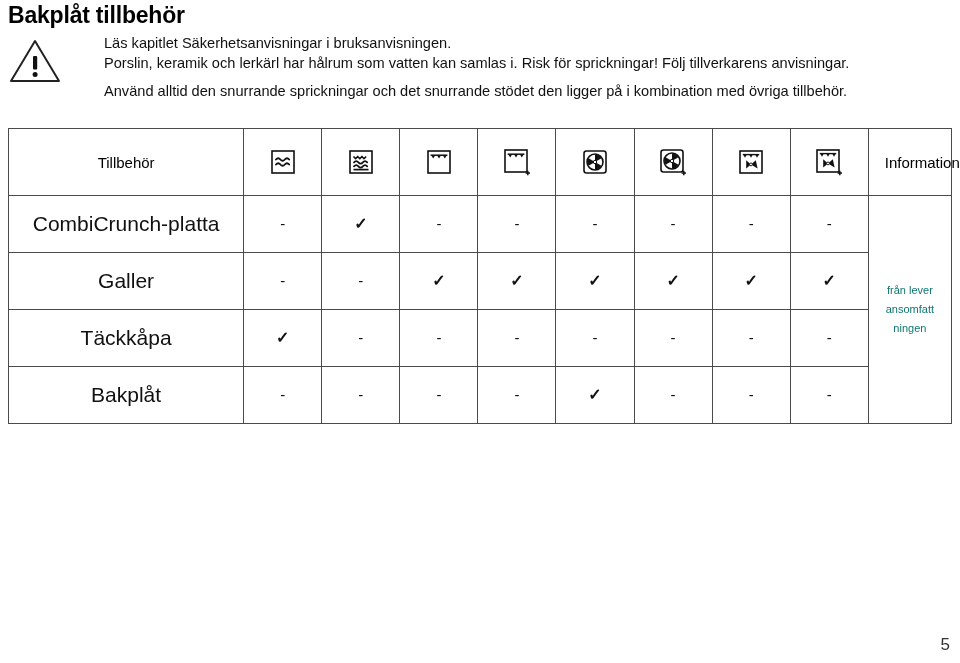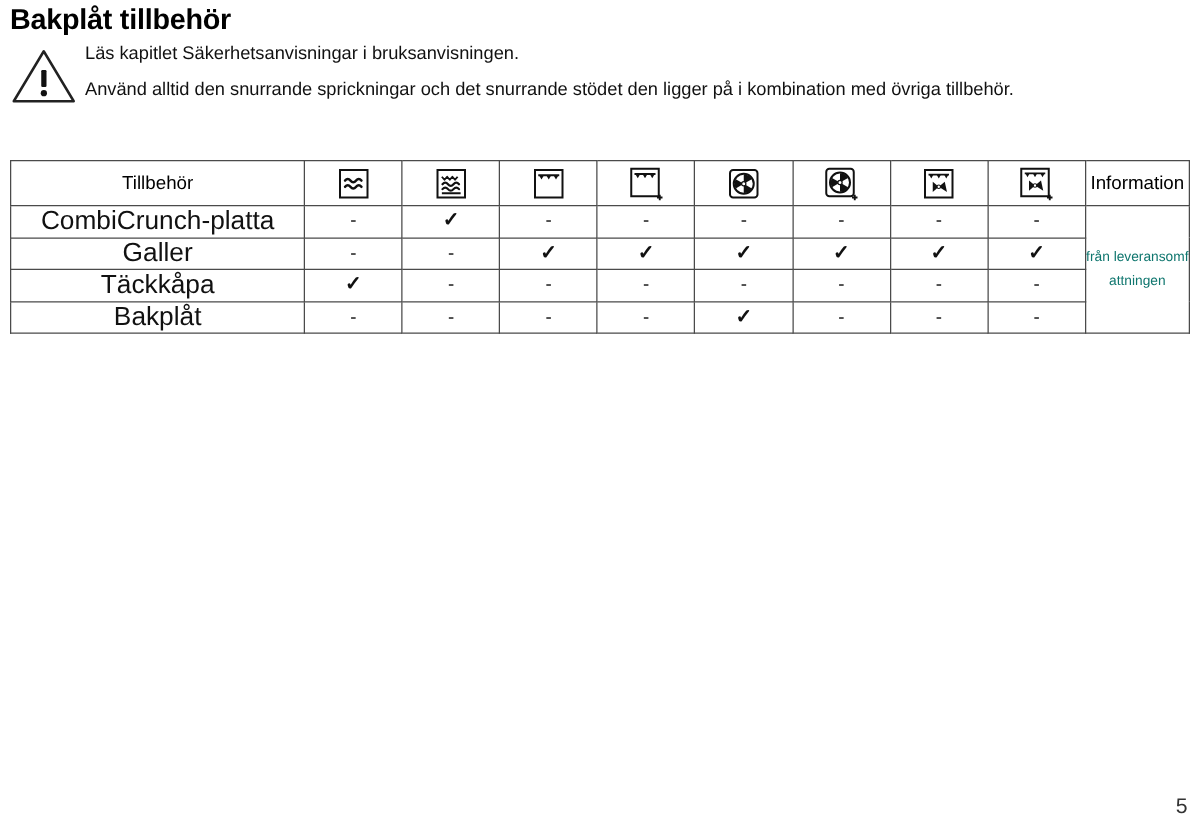--- a/index.html
+++ b/index.html
@@ -49,37 +49,38 @@
   }
 
   .warn-text {
     margin-left: 60px;
   }
   .warn-line {
     font-size: 14.6px;
     line-height: 19.5px;
     color: #111;
     white-space: nowrap;
+    margin-left: 36px;
   }
   .warn-line.l1 { font-weight: normal; }
   .warn-para2 { margin-top: 9px; }
 
   
   table.accessory-table {
     position: absolute;
     left: 8px;
     top: 128px;
     width: 944px;
     border-collapse: collapse;
     table-layout: fixed;
   }
   table.accessory-table td,
   table.accessory-table th {
     border: 1px solid #4a4a4a;
-    padding: 0;
+    padding: 16px;
     text-align: center;
     vertical-align: middle;
     font-weight: normal;
   }
 
   th.col-accessory, td.col-accessory {
     text-align: left;
     padding-left: 6px;
     width: 232px;
   }
@@ -155,20 +156,21 @@
     <div class="warn-icon">
       <svg width="54" height="46" viewBox="0 0 54 46" xmlns="http://www.w3.org/2000/svg">
         <path d="M27 3 L51 43 L3 43 Z" fill="none" stroke="#222" stroke-width="2" stroke-linejoin="round"></path>
         <rect x="25" y="18" width="4.2" height="13.5" rx="1" fill="#111"></rect>
         <circle cx="27.1" cy="36.5" r="2.5" fill="#111"></circle>
       </svg>
     </div>
 
     <div class="warn-text">
       <div class="warn-line l1">Läs kapitlet Säkerhetsanvisningar i bruksanvisningen.</div>
+      <div class="warn-line">Porslin, keramik och lerkärl har hålrum som vatten kan samlas i. Risk för sprickningar! Följ tillverkarens anvisningar.</div>
       <div class="warn-line warn-para2">Använd alltid den snurrande sprickningar och det snurrande stödet den ligger på i kombination med övriga tillbehör.</div>
     </div>
   </div>
 
   <table class="accessory-table">
     <thead>
       <tr>
         <th class="col-accessory">Tillbehör</th>
 
         <th class="col-icon">

